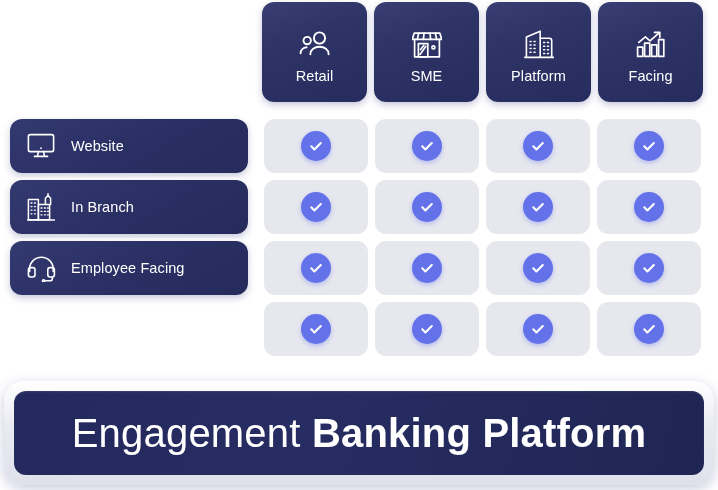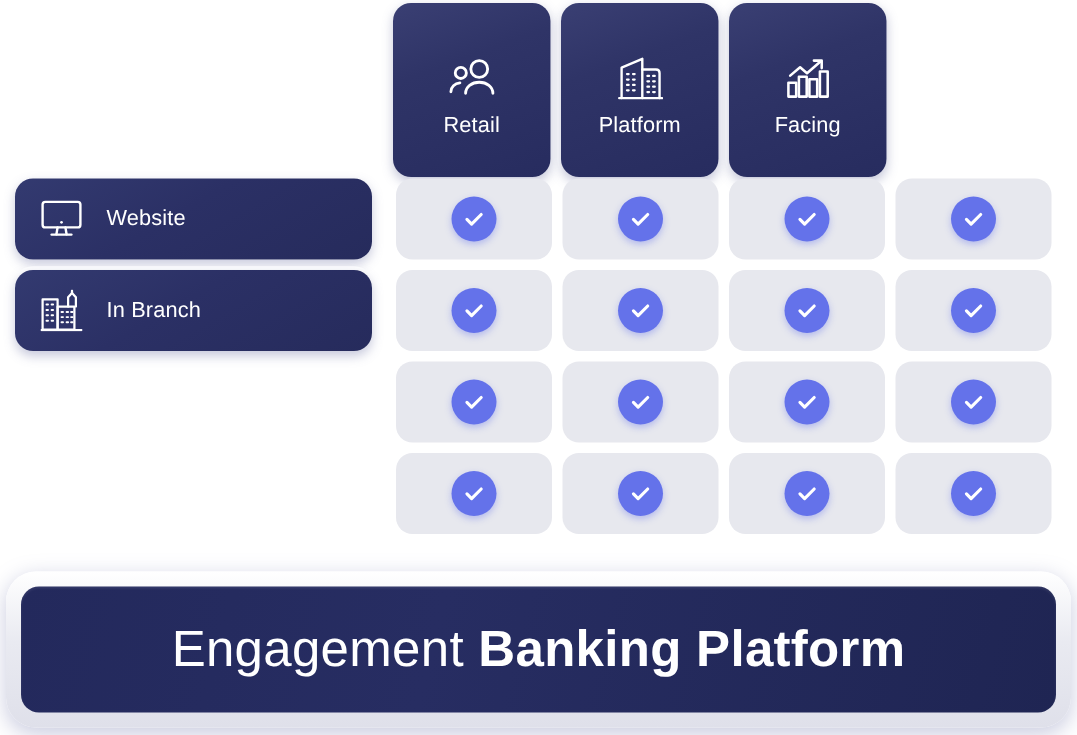--- a/index.html
+++ b/index.html
@@ -27,21 +27,21 @@
     position: absolute;
     left: 262px;
     top: 2px;
     width: 450px;
     height: 100px;
     display: flex;
     gap: 7px;
   }
   .seg-card {
     width: 105px;
-    height: 116px;
+    height: 100px;
     border-radius: 12px;
     background: linear-gradient(160deg, #3a3f73 0%, #2f3467 35%, #272c5f 100%);
     box-shadow: 0 3px 7px rgba(90,95,150,0.35), 0 0 0 2.5px rgba(255,255,255,0.92);
     display: flex;
     flex-direction: column;
     align-items: center;
     justify-content: center;
     box-sizing: border-box;
     padding-top: 6px;
   }
@@ -147,21 +147,21 @@
     height: 100%;
     border-radius: 12px;
     background: linear-gradient(105deg, #23295c 0%, #272d62 40%, #1f2553 100%);
     display: flex;
     align-items: center;
     justify-content: center;
     box-shadow: inset 0 1px 2px rgba(255,255,255,0.10);
   }
   .banner-text {
     color: #ffffff;
-    font-size: 34px;
+    font-size: 40px;
     letter-spacing: 0.2px;
     white-space: nowrap;
   }
   .banner-text .bold { font-weight: bold; }
   .banner-text .reg  { font-weight: normal; }
 </style>
 </head>
 <body>
 
 <div id="stage">
@@ -173,20 +173,33 @@
         <svg width="34" height="28" viewBox="0 0 34 28" fill="none" stroke="#ffffff" stroke-width="1.9" stroke-linecap="round" stroke-linejoin="round">
           <circle cx="21.5" cy="8" r="5.6"></circle>
           <path d="M12.4 24.2c0-4.4 4.1-7.4 9.1-7.4s9.1 3 9.1 7.4"></path>
           <circle cx="9.2" cy="10.6" r="3.7"></circle>
           <path d="M2.6 23.2c0-3.3 2.6-5.6 6-5.9"></path>
         </svg>
       </span>
       <span class="seg-label">Retail</span>
     </div>
 
+    <div class="seg-card">
+      <span class="seg-icon">
+        <svg width="30" height="29" viewBox="0 0 30 29" fill="none" stroke="#ffffff" stroke-width="1.7" stroke-linecap="round" stroke-linejoin="round">
+          <path d="M2.2 3.2h25.6l2 6.2H0.2z"></path>
+          <path d="M6.7 3.2 5.3 9.4M12 3.2l-0.6 6.2M18 3.2l0.6 6.2M23.3 3.2l1.4 6.2"></path>
+          <path d="M2.6 9.4v17.4h24.8V9.4"></path>
+          <rect x="6.4" y="13.6" width="9.4" height="13.2"></rect>
+          <path d="M8 24.4 13.8 16.4M8.6 19.6l3.2-4.1"></path>
+          <circle cx="21.4" cy="17.4" r="1.5"></circle>
+        </svg>
+      </span>
+      <span class="seg-label">SME</span>
+    </div>
 
     <div class="seg-card">
       <span class="seg-icon">
         <svg width="30" height="30" viewBox="0 0 30 30" fill="none" stroke="#ffffff" stroke-width="1.6" stroke-linecap="round" stroke-linejoin="round">
           <path d="M2.4 28.3V8.1L16.2 2.2v26.1"></path>
           <path d="M16.2 9.3h9.1c1.4 0 2.4 1 2.4 2.4v16.6"></path>
           <path d="M0.8 28.4h28.6"></path>
           <g stroke-width="1.5">
             <path d="M6 12.4h1.1M10 12.4h1.1M6 16h1.1M10 16h1.1M6 19.6h1.1M10 19.6h1.1M6 23.2h1.1M10 23.2h1.1"></path>
             <path d="M19.6 13.6h1.1M23.4 13.6h1.1M19.6 17.2h1.1M23.4 17.2h1.1M19.6 20.8h1.1M23.4 20.8h1.1M19.6 24.4h1.1M23.4 24.4h1.1"></path>
@@ -237,20 +250,32 @@
           <g stroke-width="1.3">
             <path d="M4 10h1M7.4 10h1M4 13.6h1M7.4 13.6h1M4 17.2h1M7.4 17.2h1M4 20.8h1M7.4 20.8h1"></path>
             <path d="M14 15h1M17.4 15h1M20.4 15h1M14 18.4h1M17.4 18.4h1M20.4 18.4h1M14 21.8h1M17.4 21.8h1M20.4 21.8h1"></path>
           </g>
           <path d="M0.6 27h26.8"></path>
         </svg>
       </span>
       <span class="channel-label">In Branch</span>
     </div>
 
+    <div class="channel-card">
+      <span class="channel-icon">
+        <svg width="29" height="27" viewBox="0 0 29 27" fill="none" stroke="#ffffff" stroke-width="1.6" stroke-linecap="round" stroke-linejoin="round">
+          <path d="M2.6 16.4v-2.6C2.6 7.4 7.9 2.2 14.4 2.2s11.8 5.2 11.8 11.6v2.6"></path>
+          <rect x="1.4" y="12.6" width="6.6" height="9.4" rx="2.2"></rect>
+          <rect x="20.8" y="12.6" width="6.6" height="9.4" rx="2.2"></rect>
+          <path d="M25.4 22.2v1.2c0 1.4-1.2 2.4-2.6 2.4h-4.2"></path>
+          <circle cx="16.6" cy="25.8" r="1.1"></circle>
+        </svg>
+      </span>
+      <span class="channel-label">Employee Facing</span>
+    </div>
 
   </div>
 
   <div class="matrix">
 
     <div class="matrix-row">
       <div class="check-cell">
         <span class="check-badge">
             <svg width="16" height="16" viewBox="0 0 16 16" fill="none" stroke="#ffffff" stroke-width="2.1" stroke-linecap="round" stroke-linejoin="round">
               <path d="M3.3 8.3 6.4 11.4 12.8 5"></path>

